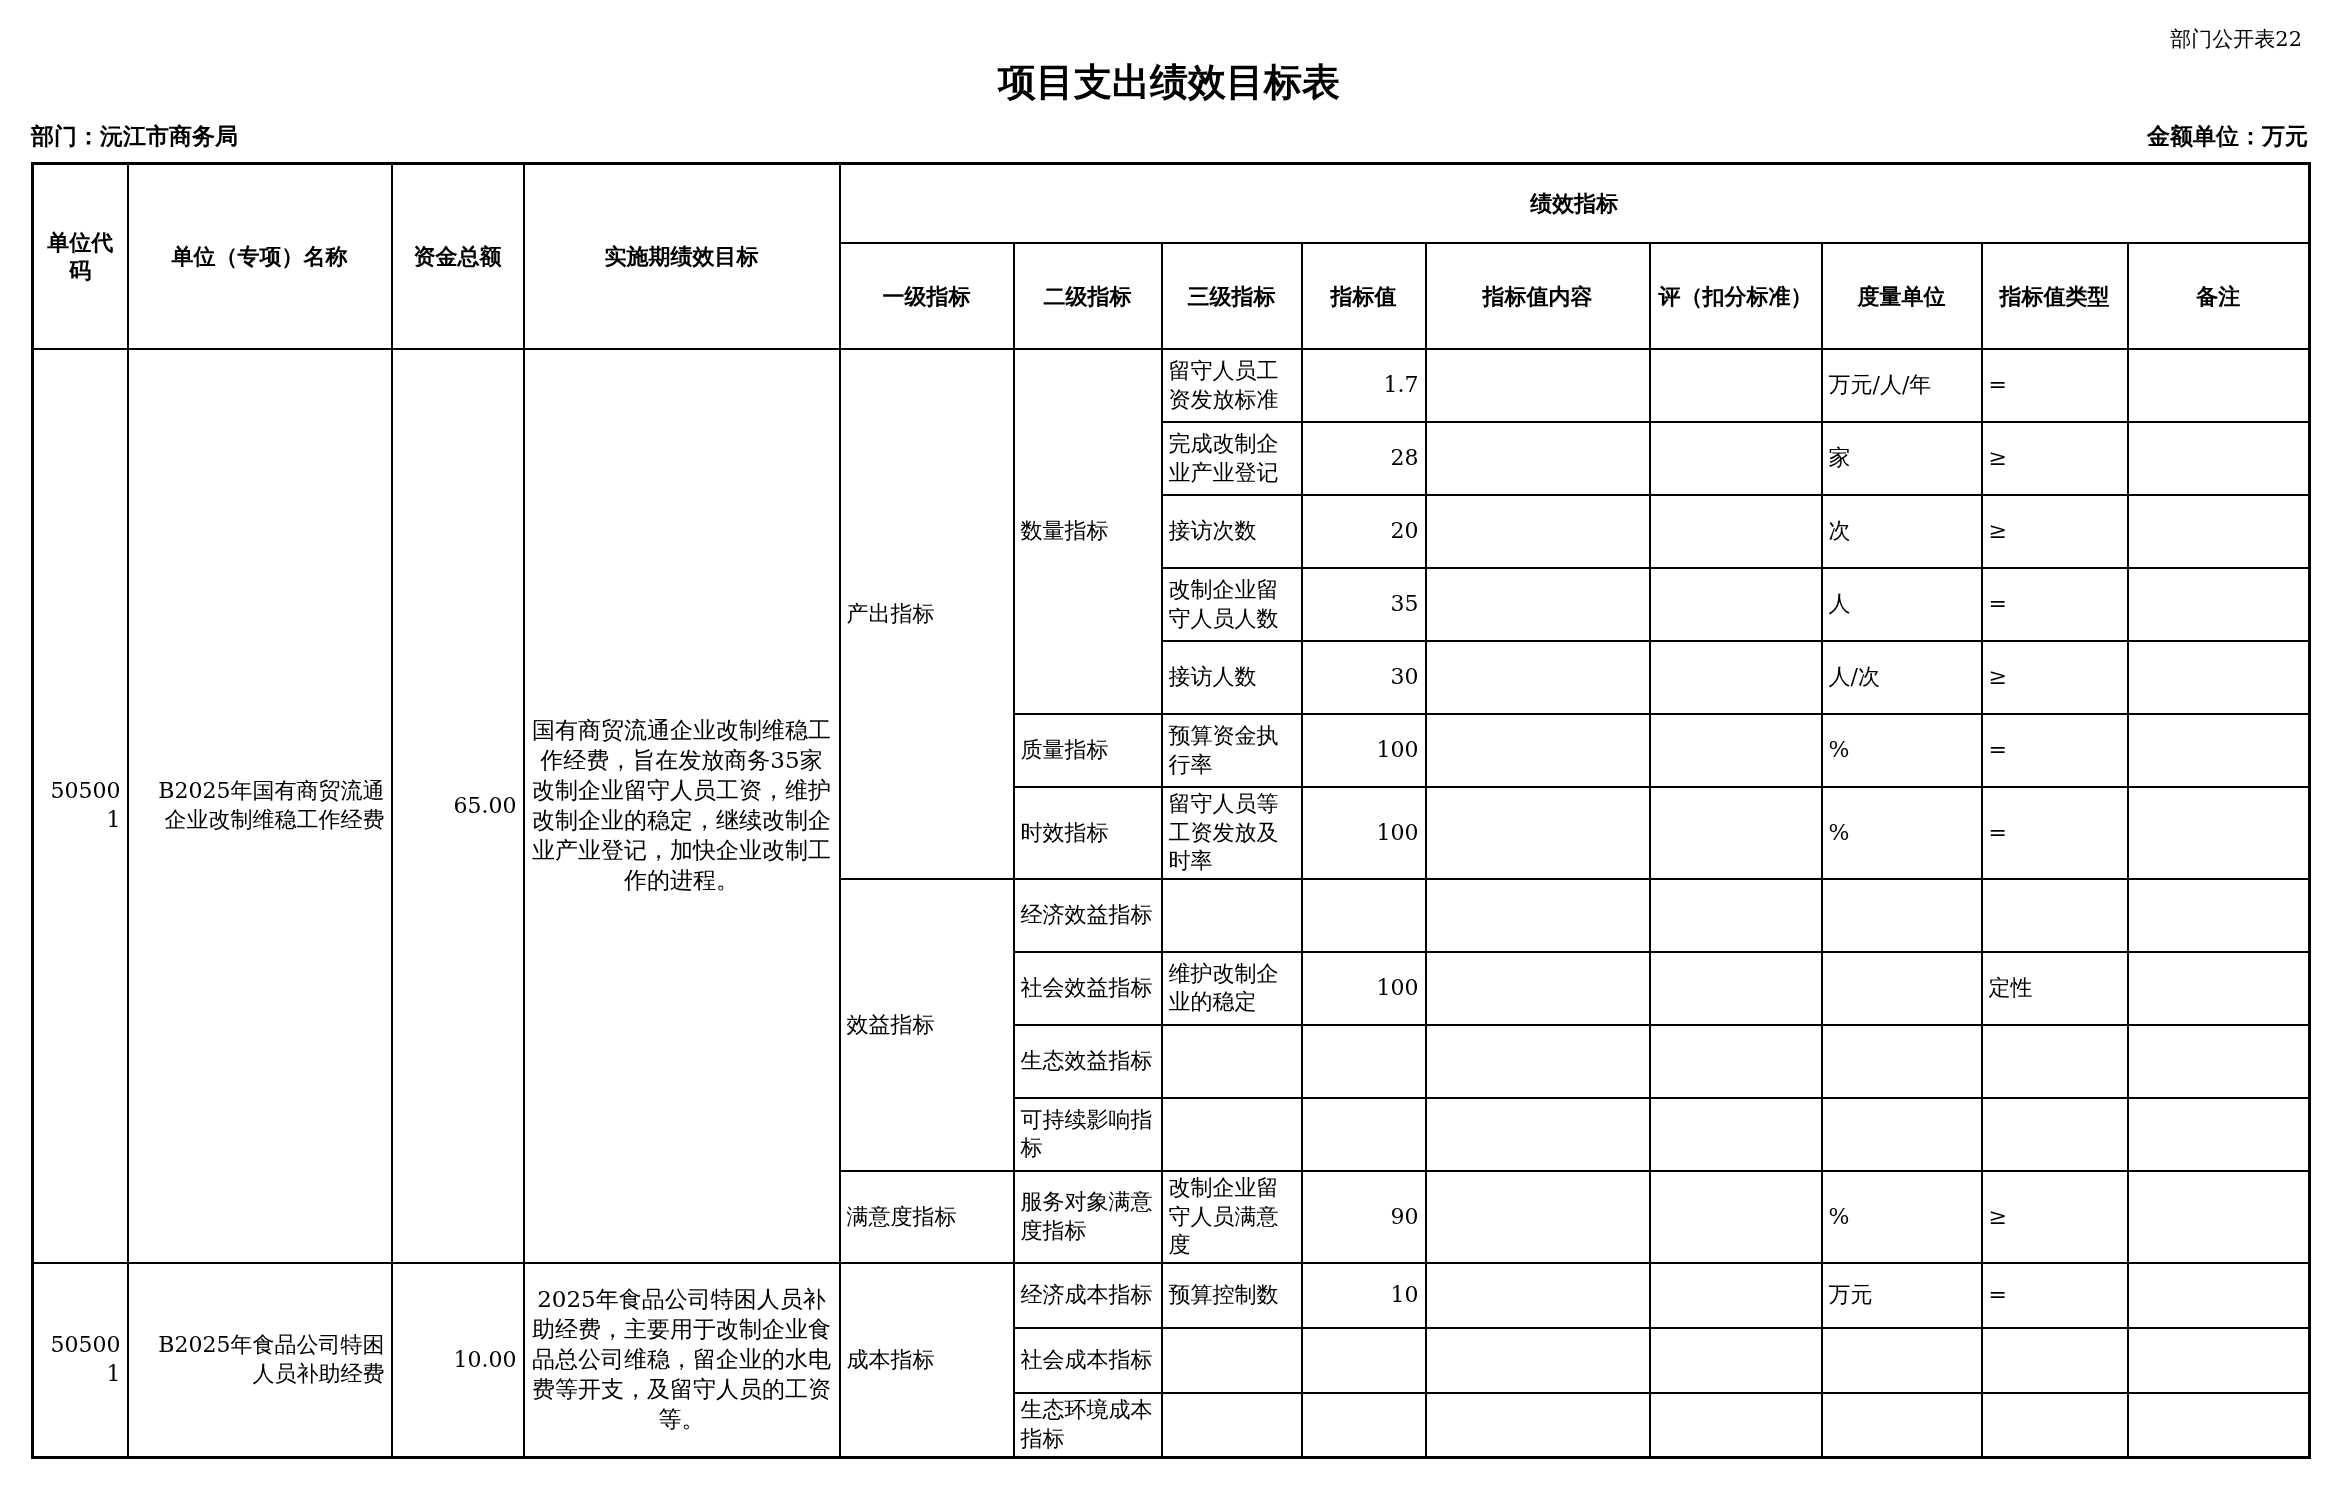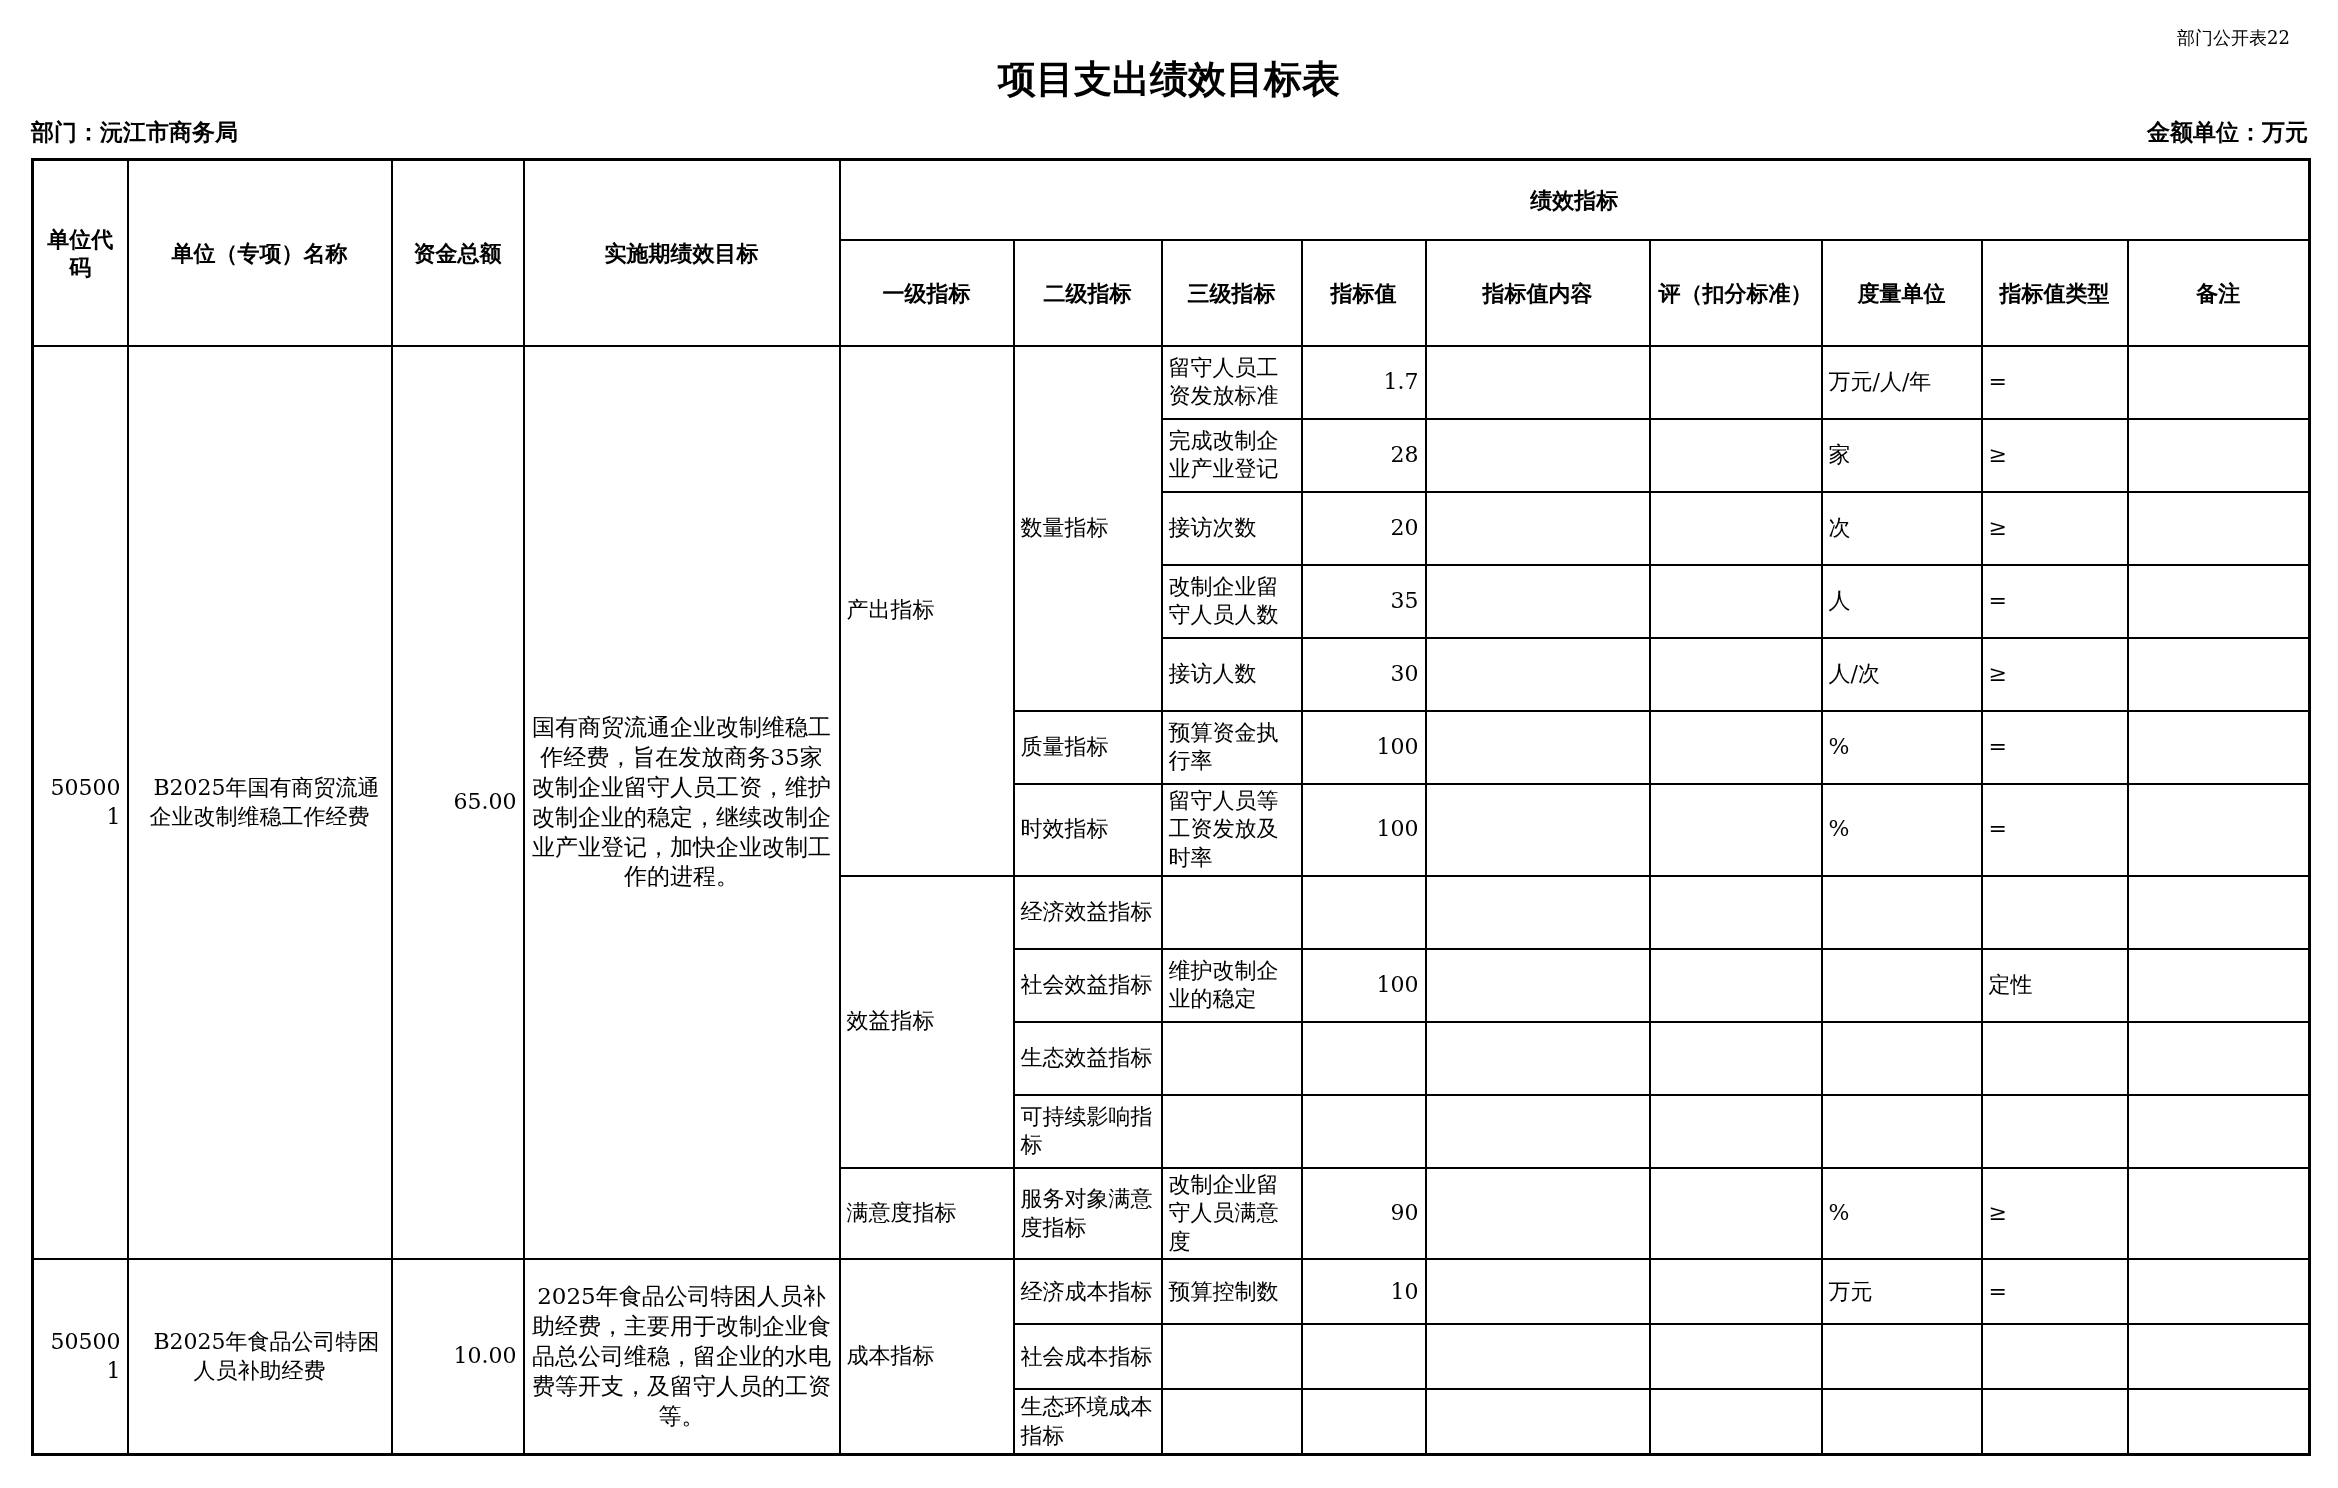--- a/index.html
+++ b/index.html
@@ -2,21 +2,21 @@
 <html><head>
 <meta charset="utf-8">
 <style>
   html,body{margin:0;padding:0;}
   body{
     width:2338px;height:1488px;background:#ffffff;color:#000000;
     font-family:"DejaVu Serif","Liberation Serif",serif;
     position:relative;overflow:hidden;
   }
   .sheet-tag{
-    text-align:right;font-size:18px;padding:28px 48px 0 0;line-height:1.1;
+    text-align:right;font-size:21px;padding:28px 36px 0 0;line-height:1.1;
   }
   .doc-title{
     text-align:center;font-size:38px;font-weight:bold;margin:8px 0 16px 0;line-height:1.2;
   }
   .meta-row{
     display:flex;justify-content:space-between;align-items:center;
     margin:14px 30px 10px 31px;font-size:23px;
   }
   .meta-left{font-weight:bold;}
   .meta-right{font-weight:bold;}
@@ -30,21 +30,21 @@
     padding:2px 6px;word-break:break-all;line-height:1.3;
   }
   table.perf{border:3px solid #000;}
   th.hd{font-weight:bold;text-align:center;padding:2px 4px;}
   .hr1{height:80px;}
   .hr2{height:106px;}
   .dr{height:73px;}
   .dr2{height:65px;}
   td.num{text-align:right;padding-right:5px;}
   td.txt{text-align:left;}
-  td.name{text-align:center;text-indent:14px;padding:2px 7px;}
+  td.name{text-align:right;text-indent:14px;padding:2px 7px;}
   td.target{text-align:center;font-size:23px;padding:4px 7px;line-height:1.33;}
   td.lvl{text-align:left;padding-left:8px;}
   td.unit{text-align:left;padding-left:8px;}
   td.vtype{text-align:left;padding-left:8px;font-family:"DejaVu Serif","Liberation Serif",serif;}
 </style>
 </head>
 <body>
 
 <div class="sheet-tag">部门公开表22</div>
 <div class="doc-title">项目支出绩效目标表</div>

